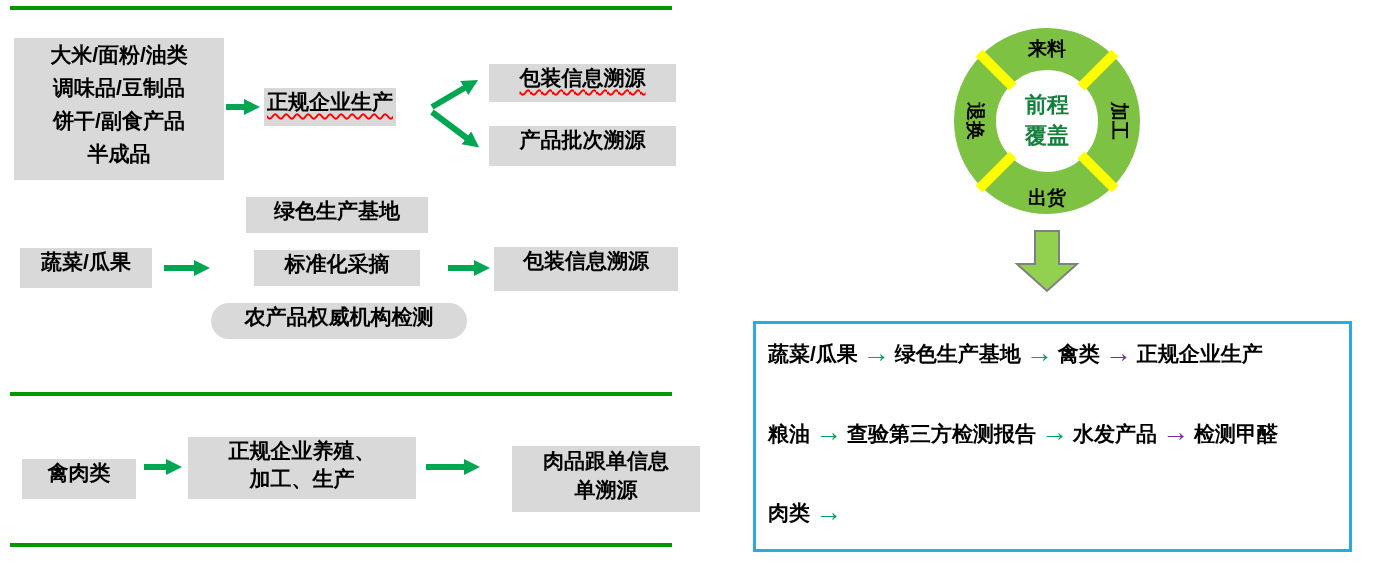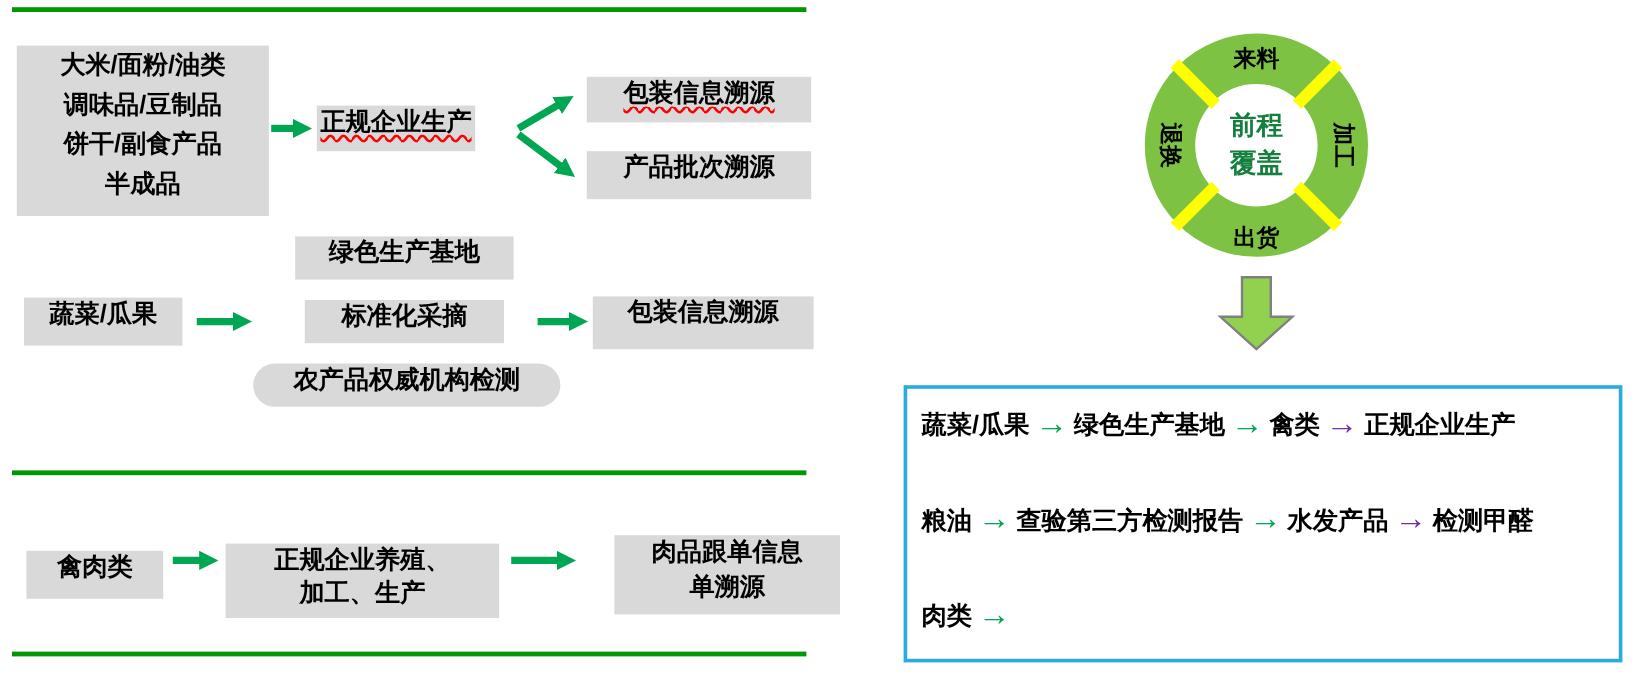--- a/index.html
+++ b/index.html
@@ -139,21 +139,21 @@
   </div>
 
   <div class="gbox" style="left:22px; top:447px; width:114px; height:40px;margin-top:12px;">
     <span>禽肉类</span>
   </div>
 
   <svg class="arrow" style="left:142px; top:455px;" width="44" height="24">
     <line x1="2" y1="12" x2="26" y2="12" marker-end="url(#ah)"></line>
   </svg>
 
-  <div class="gbox" style="left:188px; top:437px; width:228px; height:62px; line-height:28px;margin-top:16px;">
+  <div class="gbox" style="left:188px; top:437px; width:228px; height:62px; line-height:28px;">
     <span>正规企业养殖、
 加工、生产</span>
   </div>
 
   <svg class="arrow" style="left:424px; top:455px;" width="60" height="24">
     <line x1="2" y1="12" x2="42" y2="12" marker-end="url(#ah)"></line>
   </svg>
 
   <div class="gbox" style="left:512px; top:446px; width:188px; height:66px; line-height:29px;">
     <span>肉品跟单信息

